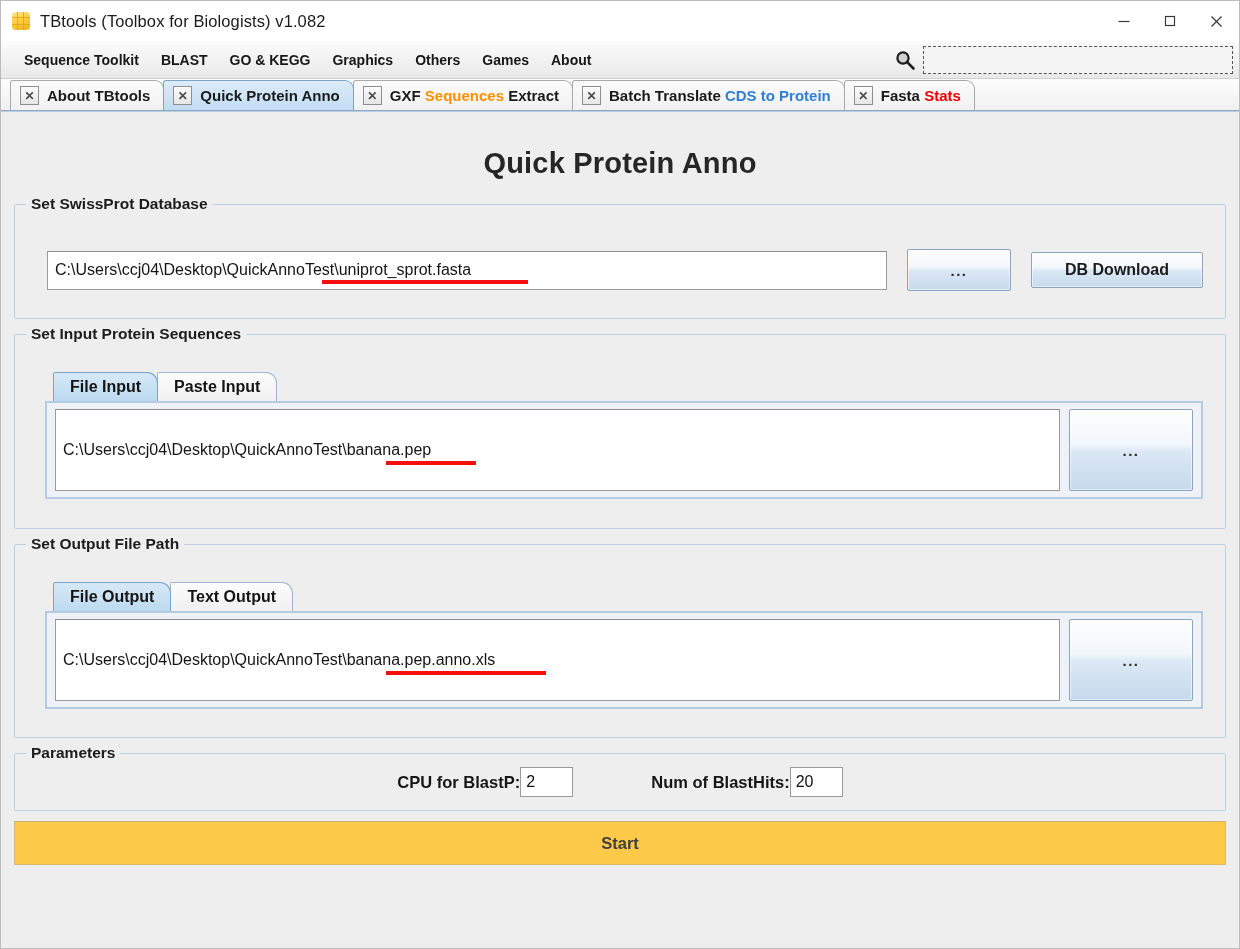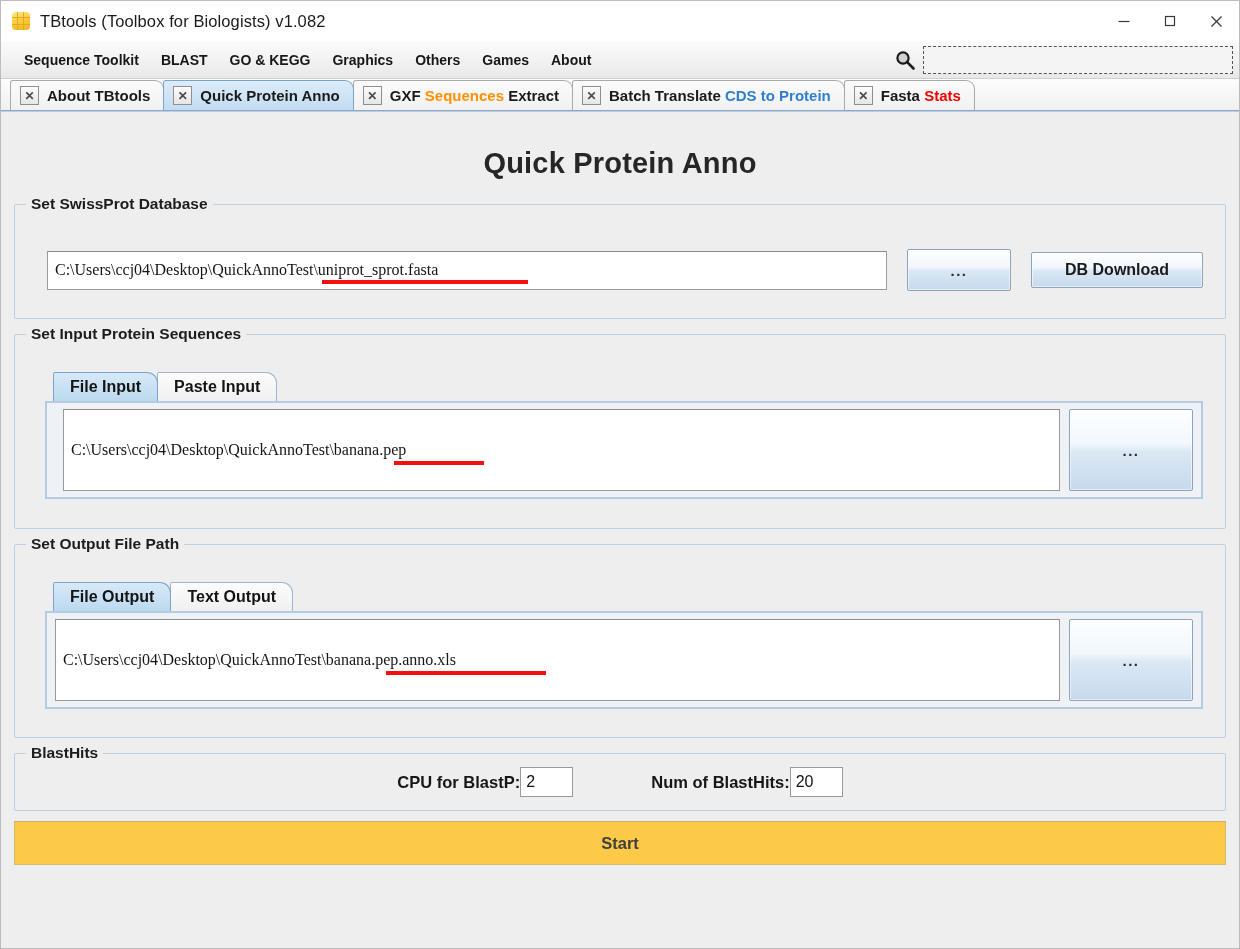--- a/index.html
+++ b/index.html
@@ -152,21 +152,21 @@
 
   
   .textfield {
     background: #ffffff;
     border: 1px solid #9a9a9a;
     border-top-color: #8d8d8d;
     font-size: 16px; color: #151515;
     padding: 0 7px;
     display: flex; align-items: center;
     position: relative;
-    font-family: Liberation Serif, serif;
+    font-family: Liberation Sans, sans-serif;
     overflow: hidden;
   }
   .redline {
     position: absolute;
     height: 4px; background: #f50f0f;
   }
 
   
   .btn {
     background: linear-gradient(to bottom, #fdfeff 0%, #f2f7fc 42%, #dbe8f5 52%, #c6d9ec 100%);
@@ -326,21 +326,21 @@
     </div>
 
     <div class="groupbox" style="height:195px;">
       <div class="gb-title">Set Input  Protein Sequences</div>
       <div class="tabpane" style="position:absolute; left:30px; top:36px; right:22px;">
         <div class="tabpane-headers">
           <div class="itab selected">File Input</div>
           <div class="itab">Paste Input</div>
         </div>
         <div class="tabpane-body" style="height:98px;">
-          <div class="textfield" style="flex:1 1 auto; height:82px;margin-left:8px;">
+          <div class="textfield" style="flex:1 1 auto; height:82px;">
             <span>C:\Users\ccj04\Desktop\QuickAnnoTest\banana.pep</span>
             <span class="redline" style="left:330px; top:51px; width:90px;"></span>
           </div>
           <div class="btn dots" style="width:124px; height:82px;">...</div>
         </div>
       </div>
     </div>
 
     <div class="groupbox" style="height:194px;">
       <div class="gb-title">Set Output File Path</div>
@@ -353,21 +353,21 @@
           <div class="textfield" style="flex:1 1 auto; height:82px;">
             <span>C:\Users\ccj04\Desktop\QuickAnnoTest\banana.pep.anno.xls</span>
             <span class="redline" style="left:330px; top:51px; width:160px;"></span>
           </div>
           <div class="btn dots" style="width:124px; height:82px;">...</div>
         </div>
       </div>
     </div>
 
     <div class="groupbox" style="height:58px; margin-bottom:10px;">
-      <div class="gb-title">BlastHits</div>
+      <div class="gb-title">Parameters</div>
       <div class="params-row" style="padding-top:13px;">
         <div class="param">
           <span class="param-label">CPU for BlastP:</span>
           <input class="param-input" type="text" value="2" style="">
         </div>
         <div class="param">
           <span class="param-label">Num of BlastHits:</span>
           <input class="param-input" type="text" value="20" style="">
         </div>
       </div>

